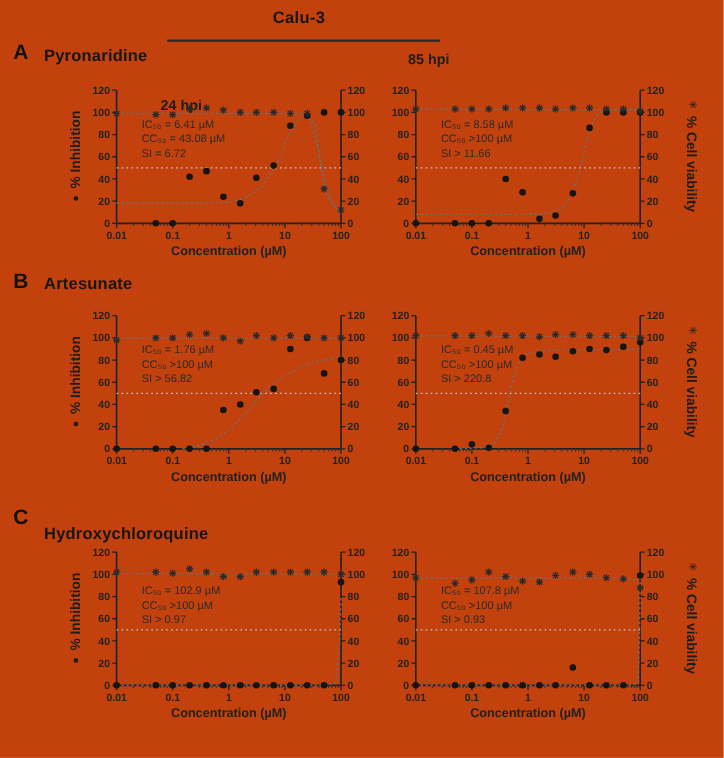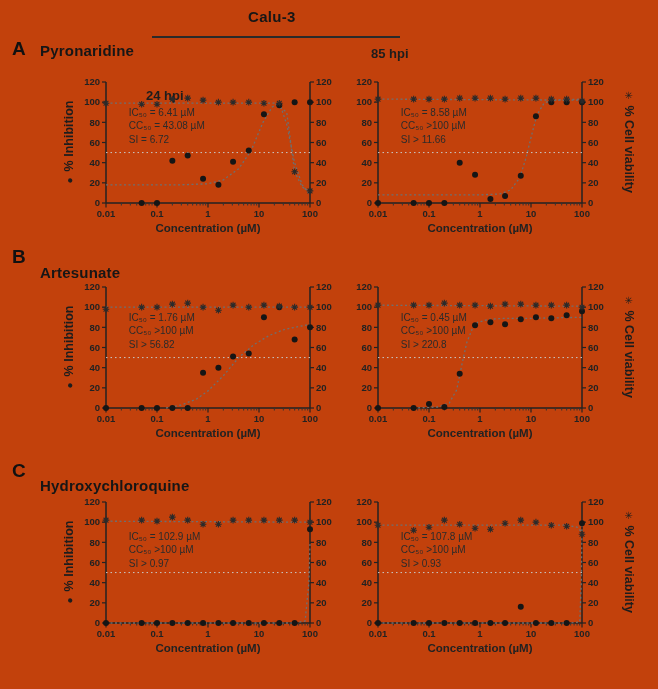--- a/index.html
+++ b/index.html
@@ -286,21 +286,21 @@
         </g>
         <text x="140" y="156" text-anchor="middle" class="xlab-txt">Concentration (µM)</text>
       </svg>
     </div>
   <div class="abs rot-r ylabel" style="left:629px;top:142px;">
     <span class="mk">✳</span>
     <span>% Cell viability</span>
   </div>
 
   <div class="abs panel-letter" style="left:12px;top:246px;">B</div>
-  <div class="abs drug-name" style="left:40px;top:264px;">Artesunate</div>
+  <div class="abs drug-name" style="left:40px;top:250px;">Artesunate</div>
   <div class="abs rot-l ylabel" style="left:69px;top:347px;">
     <span class="mk">●</span>
     <span>% Inhibition</span>
   </div>
   <div class="abs plot-box" style="left:68px;top:281px;">
       <svg width="270" height="162" viewBox="0 0 270 162">
         <g stroke="#222222" stroke-width="1.5" fill="none">
           <path d="M 38 6 V 127 M 38 127 H 242 M 242 6 V 127"></path>
         </g>
         <g>

